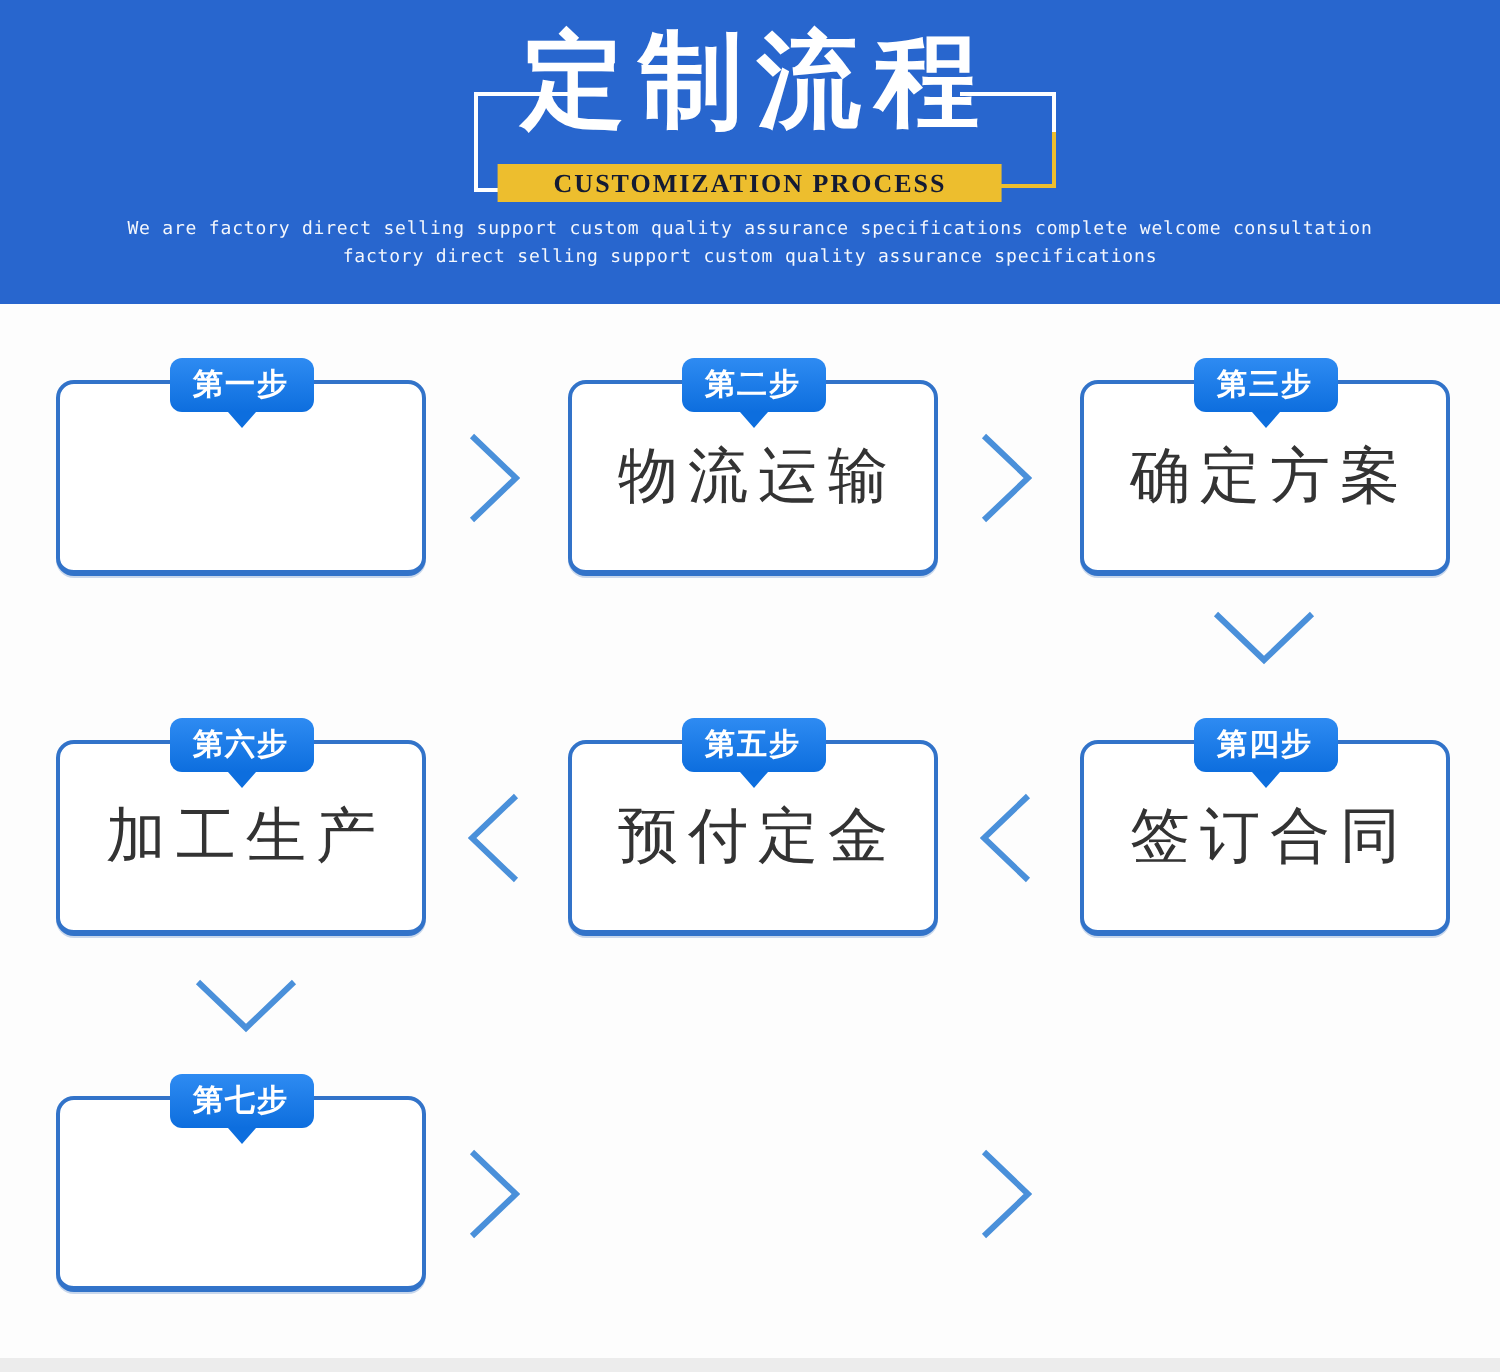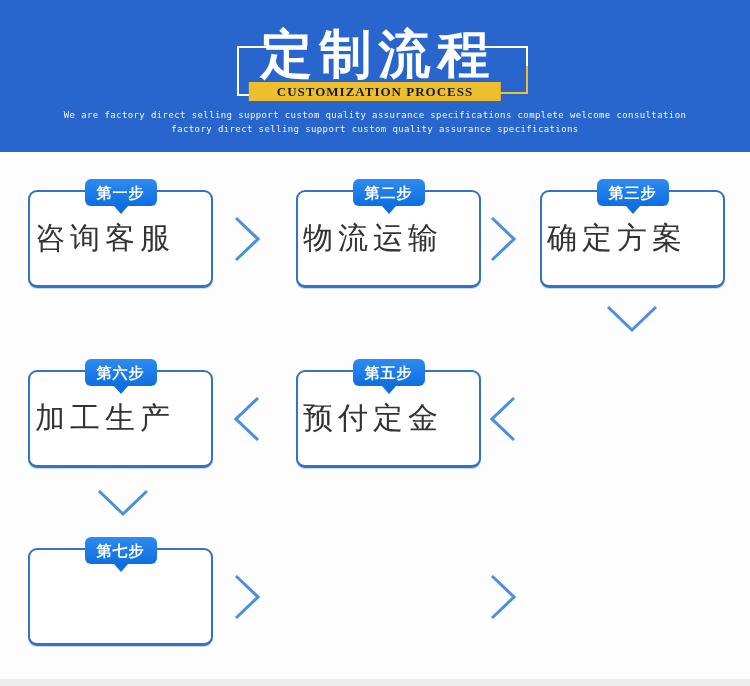--- a/index.html
+++ b/index.html
@@ -6,21 +6,21 @@
   .page{
     position:relative;width:750px;height:686px;overflow:hidden;
     background:#fdfdfd;font-family:"Liberation Sans",sans-serif;
   }
   
   .header{
     position:absolute;left:0;top:0;width:750px;height:152px;
     background:#2866CE;
   }
   .page-title{
-    position:absolute;left:0;top:25px;width:100%;
+    position:absolute;left:0;top:12px;width:100%;
     text-align:center;color:#ffffff;font-size:52px;font-weight:bold;
     letter-spacing:7px;padding-left:7px;box-sizing:border-box;line-height:1.15;
   }
   .decor{position:absolute;}
   .decor-left{
     left:237px;top:46px;width:46px;height:46px;
     border-left:2px solid #ffffff;border-top:2px solid #ffffff;border-bottom:2px solid #ffffff;
   }
   .decor-right-top{
     left:480px;top:46px;width:46px;height:20px;
@@ -45,42 +45,42 @@
   .tagline1{top:109px;}
   .tagline2{top:123px;}
   
   .flow{
     position:absolute;left:0;top:152px;width:750px;height:534px;
     background:#fdfdfd;
   }
   .step{
     position:absolute;width:185px;height:98px;box-sizing:border-box;
     background:#ffffff;border:2px solid #3273C9;border-bottom-width:3px;
-    border-radius:9px;display:flex;align-items:center;
+    border-radius:9px;display:flex;align-items:center;justify-content:center;
     box-shadow:0 1px 0 rgba(45,104,189,0.25);
   }
   .step-label{
     font-size:30px;color:#333333;letter-spacing:5px;padding-left:5px;
     white-space:nowrap;
   }
   .badge{
     position:absolute;left:50%;top:-13px;transform:translateX(-50%);
     height:27px;line-height:27px;padding:0 12px;border-radius:6px;
     background:linear-gradient(180deg,#2E8BF2 0%,#0D6EDE 100%);
     color:#ffffff;font-size:15px;font-weight:bold;letter-spacing:1px;
     white-space:nowrap;
   }
   .badge::after{
     content:"";position:absolute;left:50%;bottom:-8px;transform:translateX(-50%);
     width:0;height:0;border-left:7px solid transparent;border-right:7px solid transparent;
     border-top:8px solid #0D6EDE;
   }
   
   .r0{top:38px;} .r1{top:218px;} .r2{top:396px;}
-  .c0{left:28px;} .c1{left:284px;margin-left:12px;} .c2{left:540px;}
+  .c0{left:28px;} .c1{left:284px;} .c2{left:540px;}
   .arrow{position:absolute;}
   .ar-g1{left:234px;} .ar-g2{left:490px;}
   .ar-r0{top:64px;} .ar-r1{top:244px;} .ar-r2{top:422px;}
   .ar-down1{left:606px;top:153px;}
   .ar-down2{left:97px;top:337px;}
   .footer-strip{
     position:absolute;left:0;bottom:0;width:750px;height:7px;background:#ececec;
   }
 </style>
 </head>
@@ -95,21 +95,20 @@
     <div class="decor decor-right-bottom"></div>
     <div class="subtitle-badge">CUSTOMIZATION PROCESS</div>
     <div class="tagline tagline2">factory direct selling support custom quality assurance specifications</div>
     <div class="tagline tagline1">We are factory direct selling support custom quality assurance specifications complete welcome consultation</div>
   </div>
 
   <div class="flow">
 
     <div class="step r0 c0">
       <div class="badge">第一步</div>
-      <div class="step-label">咨询客服</div>
     </div>
     <svg class="arrow ar-g1 ar-r0" width="26" height="46" viewBox="0 0 26 46">
       <polyline points="2,2 24,23 2,44" fill="none" stroke="#4A90DA" stroke-width="3"></polyline>
     </svg>
     <div class="step r0 c1">
       <div class="badge">第二步</div>
       <div class="step-label">物流运输</div>
     </div>
     <svg class="arrow ar-g2 ar-r0" width="26" height="46" viewBox="0 0 26 46">
       <polyline points="2,2 24,23 2,44" fill="none" stroke="#4A90DA" stroke-width="3"></polyline>
@@ -130,20 +129,24 @@
     <svg class="arrow ar-g1 ar-r1" width="26" height="46" viewBox="0 0 26 46">
       <polyline points="24,2 2,23 24,44" fill="none" stroke="#4A90DA" stroke-width="3"></polyline>
     </svg>
     <div class="step r1 c1">
       <div class="badge">第五步</div>
       <div class="step-label">预付定金</div>
     </div>
     <svg class="arrow ar-g2 ar-r1" width="26" height="46" viewBox="0 0 26 46">
       <polyline points="24,2 2,23 24,44" fill="none" stroke="#4A90DA" stroke-width="3"></polyline>
     </svg>
+    <div class="step r1 c2">
+      <div class="badge">第四步</div>
+      <div class="step-label">签订合同</div>
+    </div>
 
     <svg class="arrow ar-down2" width="52" height="28" viewBox="0 0 52 28">
       <polyline points="2,2 26,25 50,2" fill="none" stroke="#4A90DA" stroke-width="3"></polyline>
     </svg>
 
     <div class="step r2 c0">
       <div class="badge">第七步</div>
     </div>
     <svg class="arrow ar-g1 ar-r2" width="26" height="46" viewBox="0 0 26 46">
       <polyline points="2,2 24,23 2,44" fill="none" stroke="#4A90DA" stroke-width="3"></polyline>

